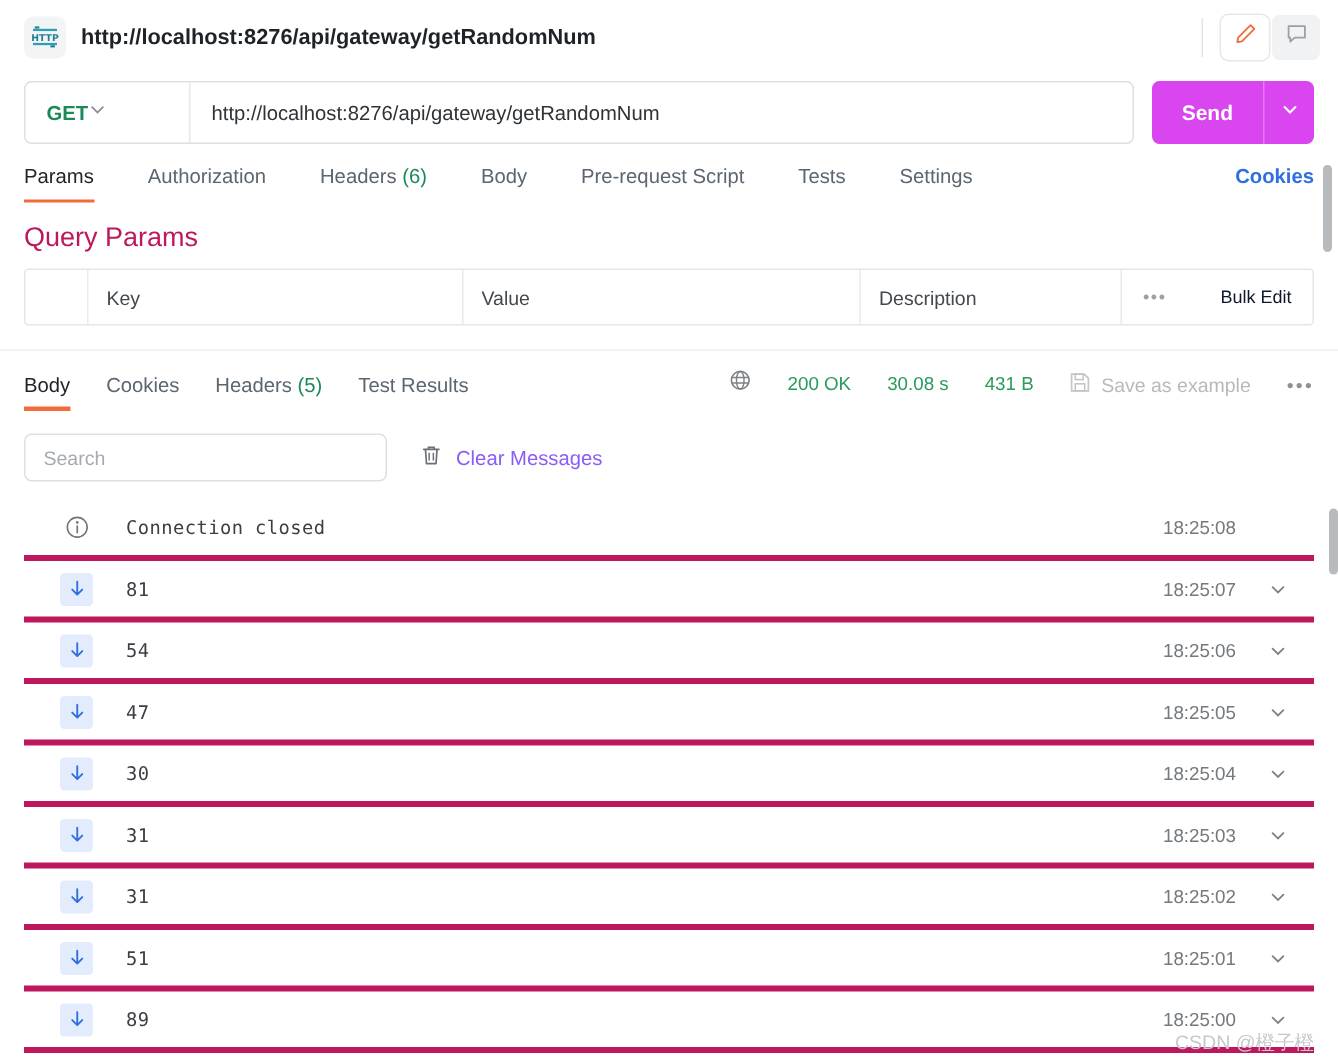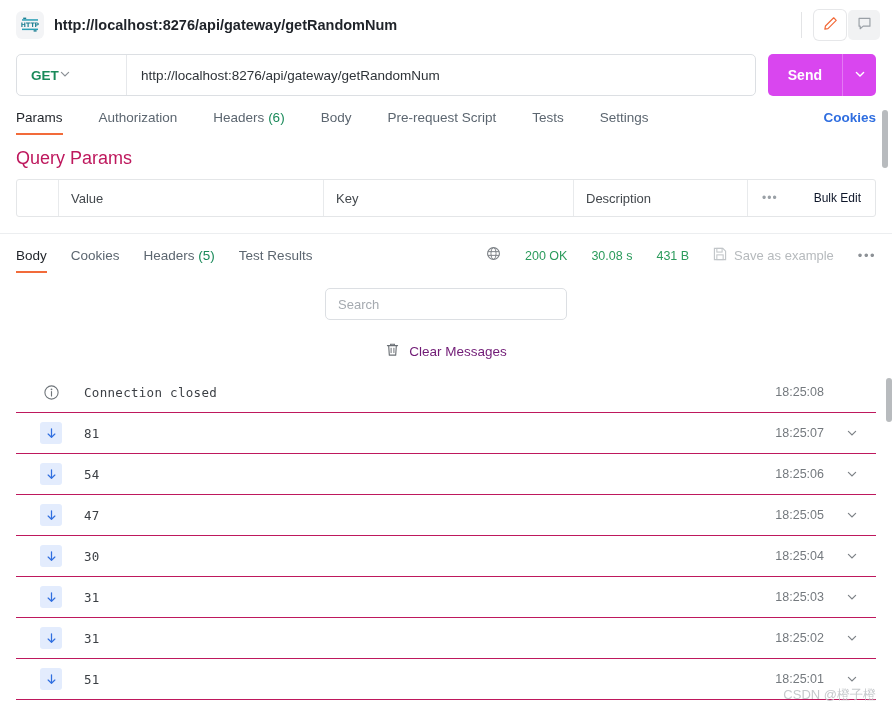--- a/index.html
+++ b/index.html
@@ -233,49 +233,48 @@
     font-size: 13px; color: #8c9196; letter-spacing: 1.5px;
     cursor: pointer;
   }
 
   
   .ctl-row {
     display: flex; align-items: center;
     gap: 22px;
     padding: 0 16px;
     margin-top: 13px;
-    flex-direction: column;
   }
   .search-input {
     width: 242px; height: 32px;
     border: 1px solid #dcdfe3;
     border-radius: 5px;
     display: flex; align-items: center;
     padding: 0 12px;
     font-size: 13px;
     color: #a5aab0;
     cursor: text;
   }
   .clear-msgs {
     display: flex; align-items: center; gap: 9px;
-    font-size: 13.5px; color: #701a75;
+    font-size: 13.5px; color: #8b5cf6;
     cursor: pointer;
   }
 
   
   .msg-list {
     margin-top: 12px;
     padding: 0 16px 0 16px;
     position: relative;
   }
   .msg-row {
     display: flex;
     align-items: center;
     height: 41px;
-    border-bottom: 1px solid #be185d;
+    border-bottom: 4px solid #be185d;
     padding: 0 18px 0 24px;
     cursor: pointer;
   }
   .msg-icon {
     width: 22px; height: 22px;
     border-radius: 3px;
     display: flex; align-items: center; justify-content: center;
     flex: none;
   }
   .msg-icon.recv { background: #e3ecfd; }
@@ -401,22 +400,22 @@
   <div class="tab">
     <span>Settings</span>
   </div>
   <div class="cookies-link">Cookies</div>
 </div>
 
 <div class="qp-wrap">
   <div class="qp-title">Query Params</div>
   <div class="qp-table">
     <div class="qp-cell qp-check"></div>
+    <div class="qp-cell qp-key">Key</div>
     <div class="qp-cell qp-value">Value</div>
-    <div class="qp-cell qp-key">Key</div>
     <div class="qp-cell qp-desc">Description</div>
     <div class="qp-cell qp-bulk">
       <span class="dots">•••</span>
       <span class="bulk-label">Bulk Edit</span>
     </div>
   </div>
   <div class="pane-scroll"></div>
 </div>
 
 <div class="resp">

